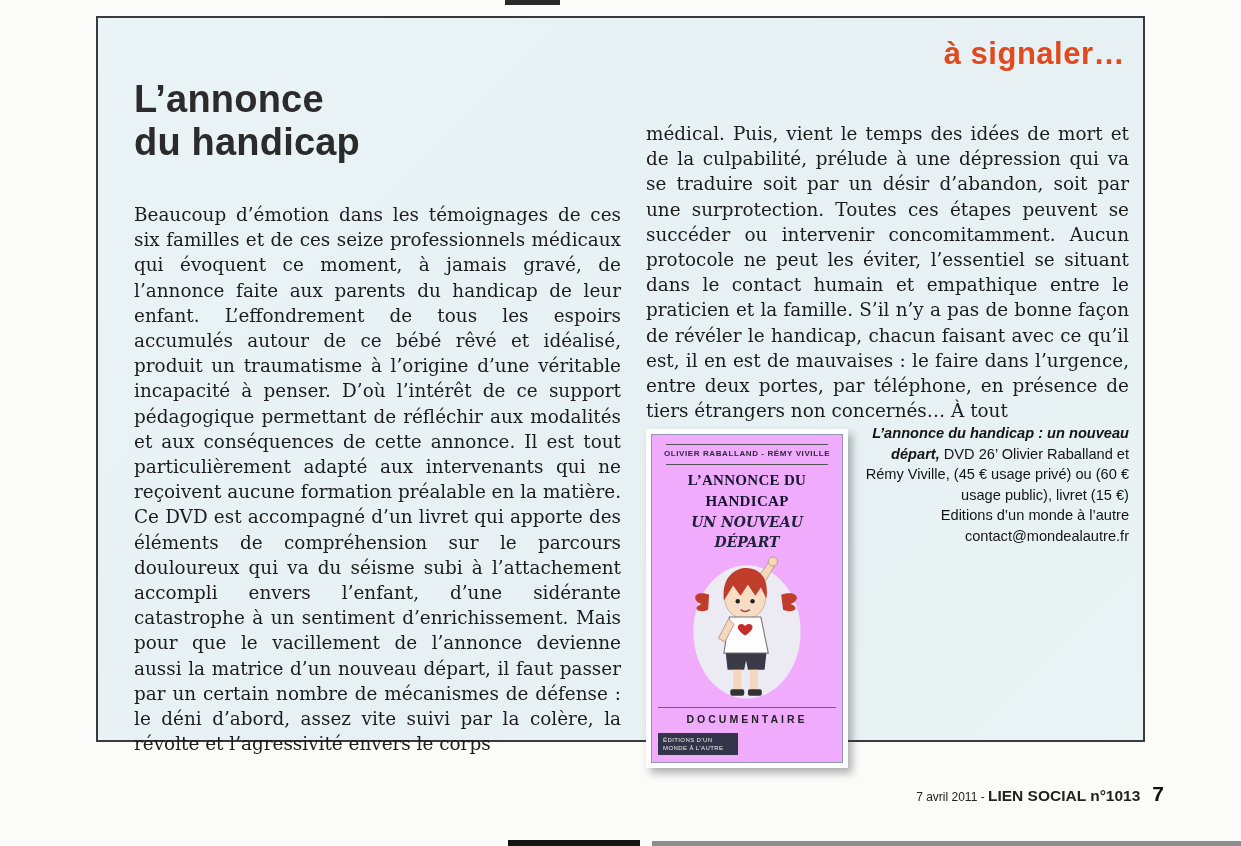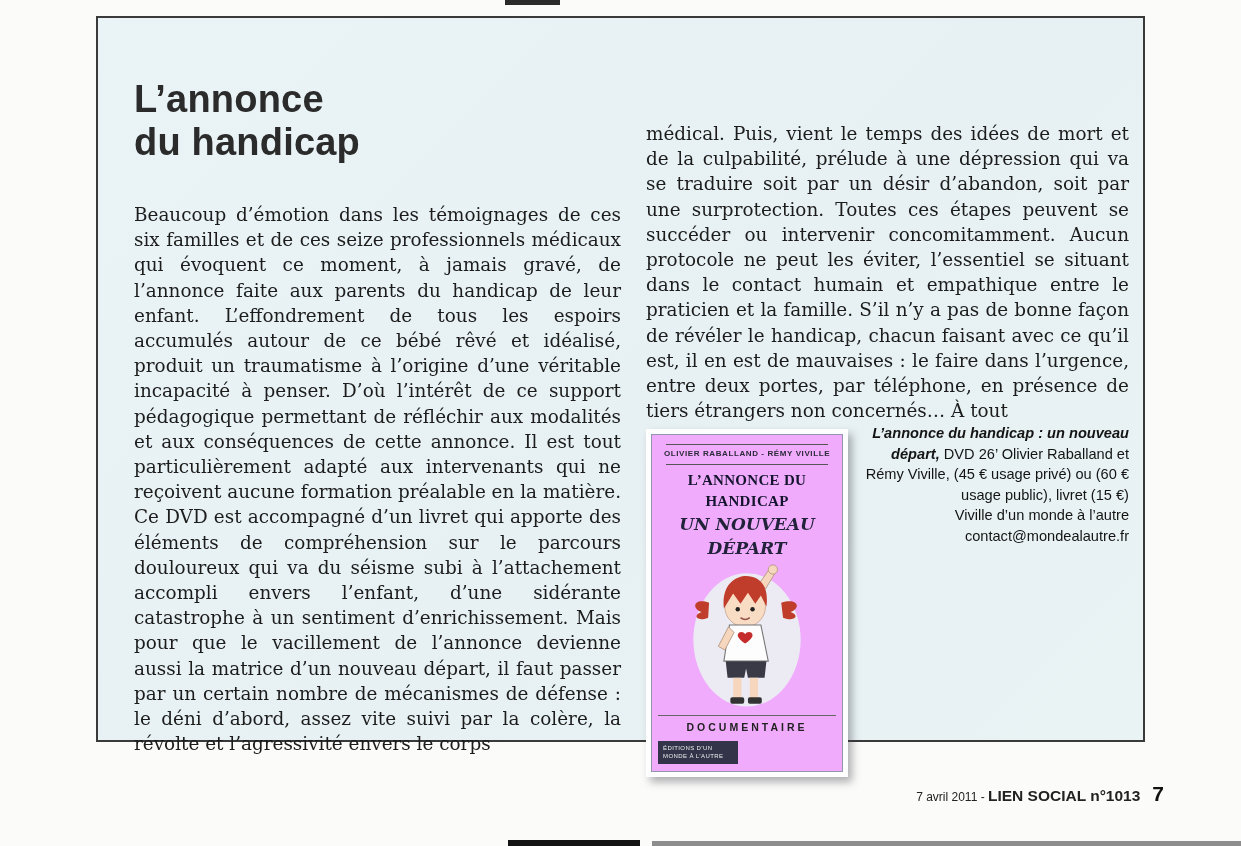--- a/index.html
+++ b/index.html
@@ -82,21 +82,21 @@
     font-weight:bold;
     font-size:15px;
     letter-spacing:0.3px;
     color:#14142e;
     margin-top:5px;
   }
   .cover-subtitle {
     font-family:"DejaVu Serif", serif;
     font-style:italic;
     font-weight:bold;
-    font-size:17px;
+    font-size:14px;
     color:#22223a;
     margin:2px 0 4px 0;
   }
   .cover-illustration { width:138px; height:148px; margin:0 auto; display:block; }
   .cover-genre {
     font-family:"Liberation Sans", sans-serif;
     font-weight:bold;
     font-size:10.5px;
     letter-spacing:3px;
     color:#222;
@@ -146,20 +146,21 @@
   .scan-strip { position:absolute; }
   .scan-top      { left:505px; top:0;    width:55px;  height:5px; background:#2a2a2a; }
   .scan-bottom-1 { left:508px; top:840px; width:132px; height:6px; background:#141414; }
   .scan-bottom-2 { left:652px; top:841px; width:589px; height:5px; background:#8d8d8d; }
 </style>
 </head>
 <body>
 
 <div class="page-box">
 
+  <div class="section-label">à signaler…</div>
 
   <h1 class="article-title">
     <span>L’annonce</span><br>
     <span>du handicap</span>
   </h1>
 
   <div class="col col-left">
     <p>Beaucoup d’émotion dans les témoignages de ces six familles et de ces seize professionnels médicaux qui évoquent ce moment, à jamais gravé, de l’annonce faite aux parents du handicap de leur enfant. L’effondrement de tous les espoirs accumulés autour de ce bébé rêvé et idéalisé, produit un traumatisme à l’origine d’une véritable incapacité à penser. D’où l’intérêt de ce support pédagogique permettant de réfléchir aux modalités et aux conséquences de cette annonce. Il est tout particulièrement adapté aux intervenants qui ne reçoivent aucune formation préalable en la matière. Ce DVD est accompagné d’un livret qui apporte des éléments de compréhension sur le parcours douloureux qui va du séisme subi à l’attachement accompli envers l’enfant, d’une sidérante catastrophe à un sentiment d’enrichissement. Mais pour que le vacillement de l’annonce devienne aussi la matrice d’un nouveau départ, il faut passer par un certain nombre de mécanismes de défense : le déni d’abord, assez vite suivi par la colère, la révolte et l’agressivité envers le corps</p>
   </div>
 
@@ -198,21 +199,21 @@
         <div class="cover-genre">DOCUMENTAIRE</div>
         <div class="cover-footer">
           <span class="cover-logo">Éditions d’un monde à l’autre</span>
         </div>
       </div>
     </div>
 
 
     <p class="caption">
       <span class="cap-title">L’annonce du handicap : un nouveau départ,</span><span> DVD 26’ Olivier Raballand et Rémy Viville, (45 € usage privé) ou (60 € usage public), livret (15 €)</span><br>
-      <span>Viville d’un monde à l’autre</span><br>
+      <span>Editions d’un monde à l’autre</span><br>
       <span>contact@mondealautre.fr</span>
     </p>
   </div>
 
 </div>
 
 <div class="footer">
   <span class="f-date">7 avril 2011 - </span><span class="f-mag">LIEN SOCIAL n°1013</span><span class="f-page">7</span>
 </div>
 

